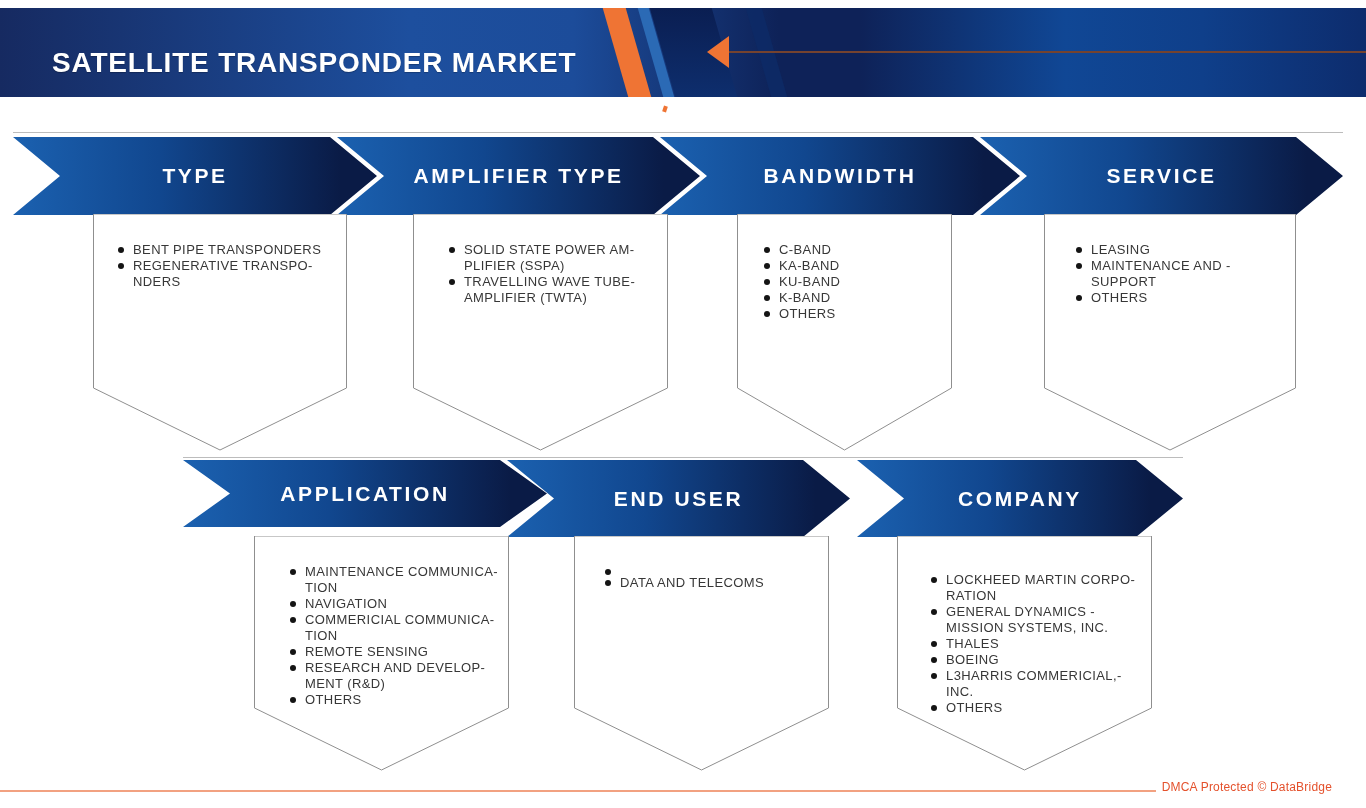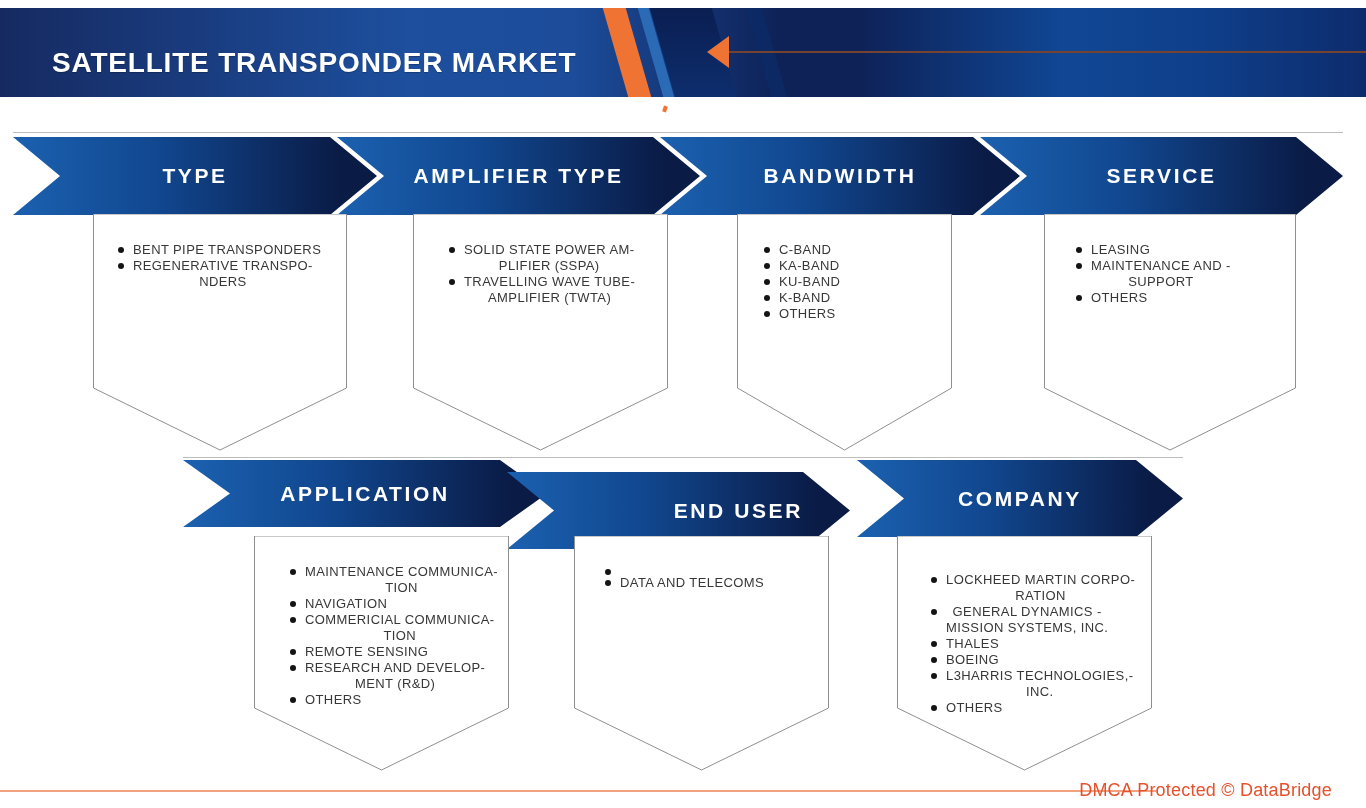--- a/index.html
+++ b/index.html
@@ -39,31 +39,31 @@
     clip-path:polygon(47px 50%,0 0,calc(100% - 47px) 0,100% 50%,calc(100% - 47px) 100%,0 100%);
   }
   .seg span{
     color:#ffffff;font-size:21px;font-weight:700;letter-spacing:2.6px;white-space:nowrap;
   }
   
   .pent{position:absolute;}
   .pent svg{display:block;}
   .items{position:absolute;box-sizing:border-box;}
   .items ul{list-style:none;margin:0;padding:0;}
-  .items li{display:flex;gap:9px;margin:0;text-align:center;}
+  .items li{display:flex;gap:9px;margin:0;}
   .b-dot{flex:none;width:6px;height:6px;border-radius:50%;background:#141414;margin-top:5px;}
   .b-text{
     color:#373737;font-size:13px;line-height:16px;letter-spacing:0.4px;
     white-space:pre-line;
   }
   
   .foot-line{position:absolute;left:0;top:790px;width:1156px;height:1.5px;background:#f2a181;}
   .dmca{
     position:absolute;right:34px;top:780px;
-    color:#e4512c;font-size:18px;letter-spacing:0.2px;white-space:nowrap;
+    color:#e4512c;font-size:12px;letter-spacing:0.2px;white-space:nowrap;
   }
 </style>
 </head>
 <body>
 
 <div class="stage">
 
   <div class="hdr">
     <div class="stripe st-navy"></div>
     <div class="stripe st-light"></div>
@@ -176,21 +176,21 @@
             <span class="b-dot"></span>
             <span class="b-text">OTHERS</span>
           </li>
         </ul>
     </div>
   </div>
 
   <div class="seg" style="left:183px;top:460px;width:364px;height:67px;">
     <span>APPLICATION</span>
   </div>
-  <div class="seg" style="left:507px;top:472px;width:343px;height:77px;justify-content:flex-end;">
+  <div class="seg" style="left:507px;top:460px;width:343px;height:77px;">
     <span>END USER</span>
   </div>
   <div class="seg" style="left:857px;top:460px;width:326px;height:77px;">
     <span>COMPANY</span>
   </div>
 
   <div class="pent" style="left:254px;top:536px;">
     <svg width="255" height="235">
       <polygon points="0.5,0 254.5,0 254.5,172 127.5,234 0.5,172" fill="#ffffff" stroke="#8f8f8f" stroke-width="1"></polygon>
     </svg>
@@ -261,21 +261,21 @@
           <li>
             <span class="b-dot"></span>
             <span class="b-text">THALES</span>
           </li>
           <li>
             <span class="b-dot"></span>
             <span class="b-text">BOEING</span>
           </li>
           <li>
             <span class="b-dot"></span>
-            <span class="b-text">L3HARRIS TECHNOLOGIES,-
+            <span class="b-text">L3HARRIS COMMERICIAL,-
 INC.</span>
           </li>
           <li>
             <span class="b-dot"></span>
             <span class="b-text">OTHERS</span>
           </li>
         </ul>
     </div>
   </div>
 

